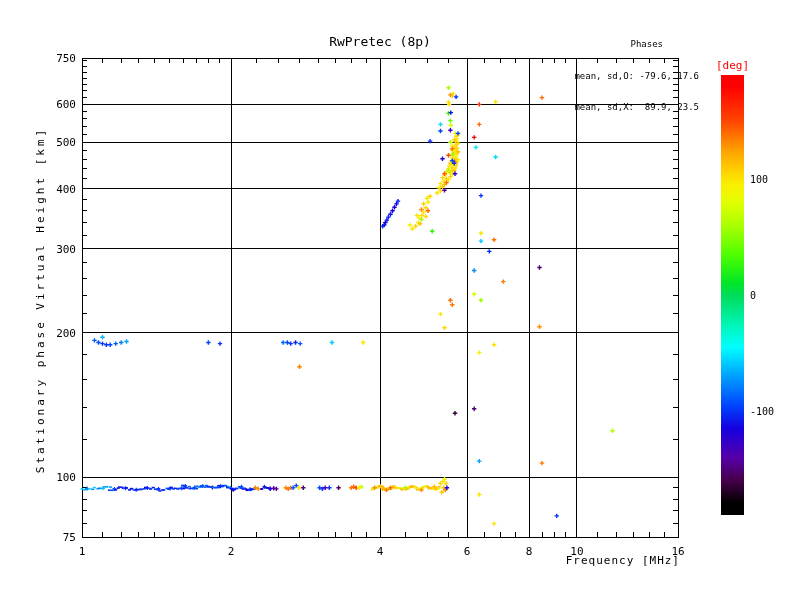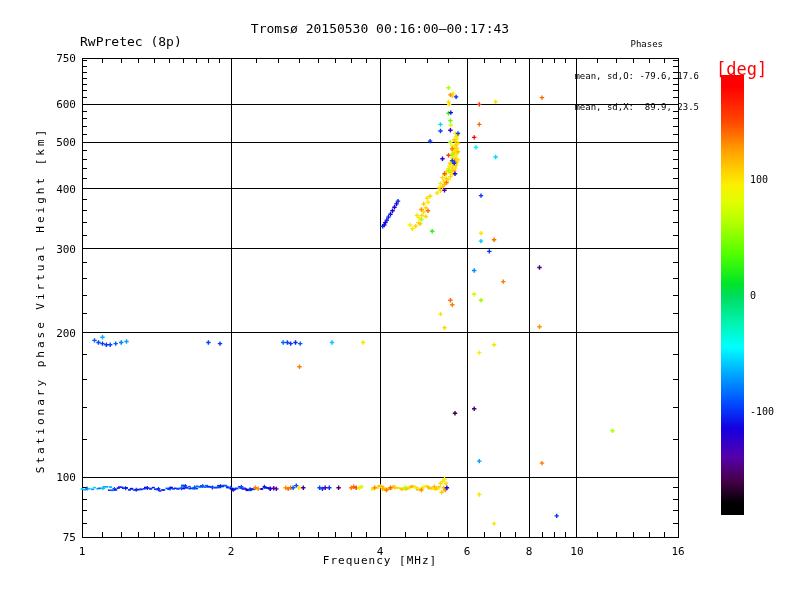--- a/index.html
+++ b/index.html
@@ -1,27 +1,27 @@
 <!DOCTYPE html>
 <html><head>
 <meta charset="utf-8">
 <style>
   html,body{margin:0;padding:0;background:#fff;}
   .canvas{position:relative;width:800px;height:600px;background:#ffffff;overflow:hidden;
           font-family:"DejaVu Sans Mono","Liberation Mono",monospace;color:#000;}
   svg{position:absolute;left:0;top:0;}
   .title{position:absolute;top:21px;left:80px;width:600px;text-align:center;font-size:13px;}
-  .subtitle{position:absolute;top:34px;left:80px;width:600px;text-align:left;font-size:13px;}
+  .subtitle{position:absolute;top:34px;left:80px;width:600px;text-align:center;font-size:13px;}
   .phases{position:absolute;top:18px;left:557px;width:142px;text-align:right;font-size:9px;
           line-height:10.5px;white-space:pre;}
   .phases .ph-t{padding-right:36px;}
-  .xlabel{position:absolute;top:554px;left:80px;width:600px;text-align:center;font-size:11px;letter-spacing:1px;}
+  .xlabel{position:absolute;top:554px;left:80px;width:600px;text-align:right;font-size:11px;letter-spacing:1px;}
   .ylabel{position:absolute;top:300px;left:40px;transform:translate(-50%,-50%) rotate(-90deg);
           white-space:nowrap;font-size:11px;letter-spacing:3px;}
-  .cb-label{position:absolute;top:59px;left:716px;font-size:17px;color:#ff0000;}
+  .cb-label{position:absolute;top:59px;left:716px;font-size:11px;color:#ff0000;}
 </style>
 </head>
 <body>
 
 <div class="canvas">
   <svg id="plot" width="800" height="600">
       <line shape-rendering="crispEdges" stroke="#000" stroke-width="1" x1="231" x2="231" y1="58" y2="537"></line>
       <line shape-rendering="crispEdges" stroke="#000" stroke-width="1" x1="380" x2="380" y1="58" y2="537"></line>
       <line shape-rendering="crispEdges" stroke="#000" stroke-width="1" x1="467.1594126074523" x2="467.1594126074523" y1="58" y2="537"></line>
       <line shape-rendering="crispEdges" stroke="#000" stroke-width="1" x1="529" x2="529" y1="58" y2="537"></line>
@@ -585,21 +585,20 @@
       <path d="M491.9 344.7H496.3M494.1 342.5V346.9" stroke="rgb(253,228,0)" stroke-width="1.4" fill="none"></path>
       <path d="M477.1 352.6H481.5M479.3 350.4V354.8" stroke="rgb(250,240,0)" stroke-width="1.4" fill="none"></path>
       <path d="M478.8 233.2H483.2M481.0 231.0V235.4" stroke="rgb(253,228,0)" stroke-width="1.4" fill="none"></path>
       <path d="M472.0 408.7H476.4M474.2 406.5V410.9" stroke="rgb(78,0,123)" stroke-width="1.4" fill="none"></path>
       <path d="M452.8 413.2H457.2M455.0 411.0V415.4" stroke="rgb(53,0,56)" stroke-width="1.4" fill="none"></path>
       <path d="M477.1 461.1H481.5M479.3 458.9V463.3" stroke="rgb(0,160,255)" stroke-width="1.4" fill="none"></path>
       <path d="M539.8 463.1H544.2M542.0 460.9V465.3" stroke="rgb(255,124,0)" stroke-width="1.4" fill="none"></path>
       <path d="M610.3 430.7H614.7M612.5 428.5V432.9" stroke="rgb(170,255,0)" stroke-width="1.4" fill="none"></path>
       <path d="M554.5 515.9H558.9M556.7 513.7V518.1" stroke="rgb(5,53,248)" stroke-width="1.4" fill="none"></path>
     </svg>
-  <div class="title">Tromsø 20150530 00:16:00–00:17:43</div>
   <div class="subtitle">RwPretec (8p)</div>
   <div class="phases">
     <div class="ph-t">Phases</div>
     <div>mean, sd,O: -79.6, 17.6</div>
     <div>mean, sd,X:  89.9, 23.5</div>
   </div>
   <div class="xlabel">Frequency [MHz]</div>
   <div class="ylabel">Stationary phase Virtual Height [km]</div>
   <div class="cb-label">[deg]</div>
 </div>

